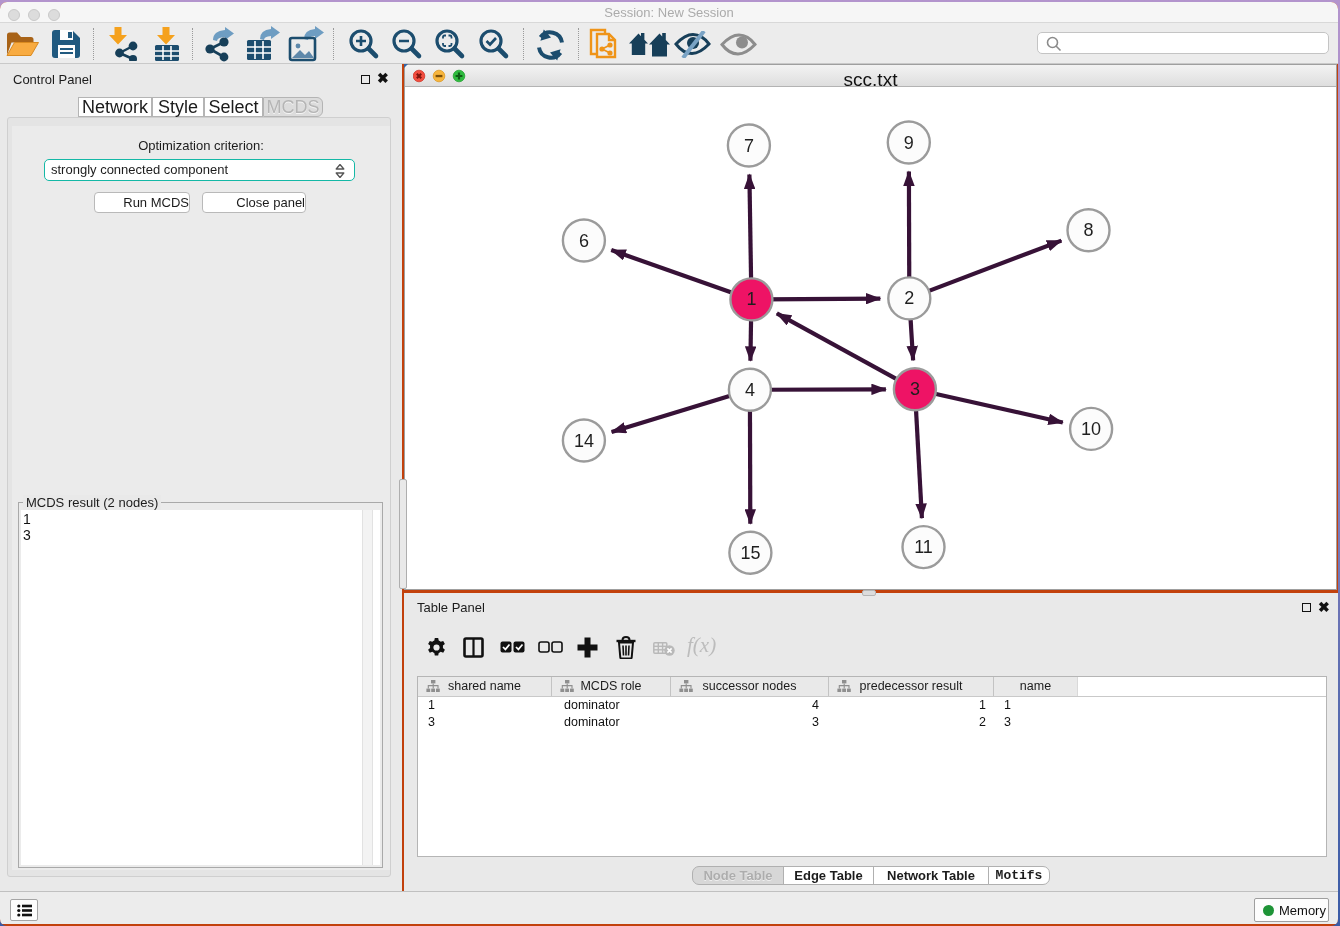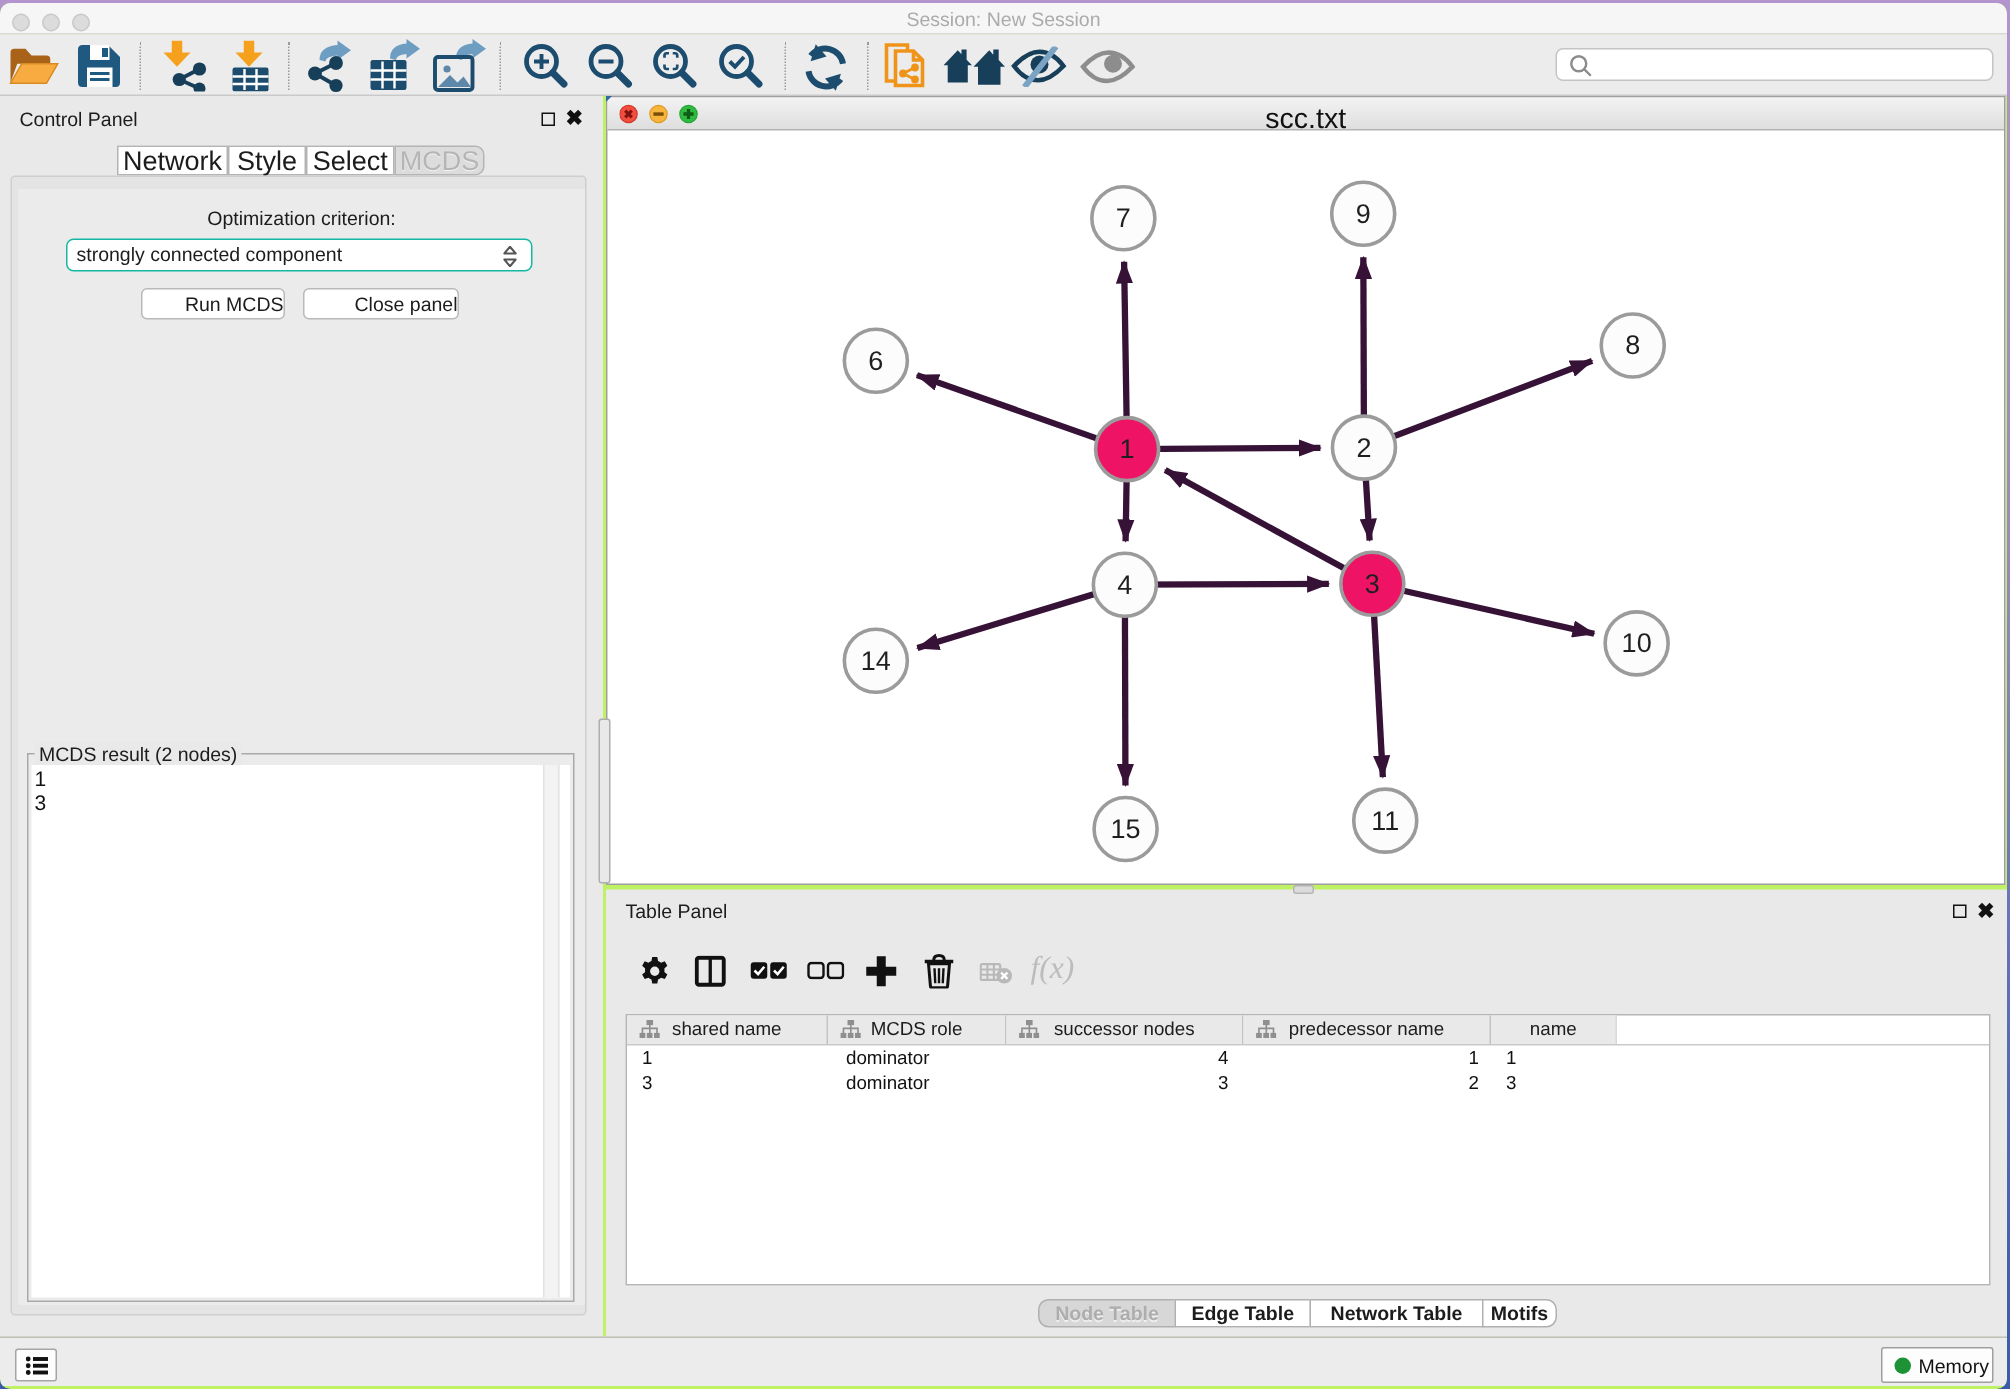--- a/index.html
+++ b/index.html
@@ -1,16 +1,16 @@
 <!DOCTYPE html>
 <html><head><meta charset="utf-8"><style>
 * { margin:0; padding:0; box-sizing:border-box; }
 html,body { width:1340px; height:926px; overflow:hidden; }
 body { font-family:"Liberation Sans", sans-serif; background:linear-gradient(#b394cd 0%, #9a87c4 40%, #5a6cb0 75%, #3a5ba6 100%); }
-#win { position:absolute; left:0; top:2px; width:1338px; height:924px; background:#bef264; border-radius:7px 7px 7px 7px; overflow:hidden; }
+#win { position:absolute; left:0; top:2px; width:1338px; height:924px; background:#c2410c; border-radius:7px 7px 7px 7px; overflow:hidden; }
 
 #titlebar { position:absolute; left:0; top:0; width:100%; height:21px; background:#f6f6f6; border-bottom:1px solid #d8d8d8; }
 .tl { position:absolute; top:7px; width:12px; height:12px; border-radius:50%; background:#dcdcdc; border:1px solid #c8c8c8; }
 #titlebar .t1{left:8px;} #titlebar .t2{left:28px;} #titlebar .t3{left:48px;}
 #titletext { position:absolute; top:3px; width:100%; text-align:center; font-size:13px; color:#ababab; }
 
 #toolbar { position:absolute; left:0; top:21px; width:100%; height:41px; background:#ececec; border-bottom:1px solid #c9c9c9; }
 .ticon { position:absolute; top:27px; }
 .tsep { position:absolute; top:5px; height:32px; border-left:1px dotted #9a9a9a; }
 #search { position:absolute; left:1037px; top:9px; width:292px; height:22px; background:#fff; border:1px solid #c4c4c4; border-radius:5px; }
@@ -327,21 +327,21 @@
           </g>
         <circle cx="16.5" cy="8.5" r="5.2" fill="#b9b9b9"></circle>
         <path d="M14.4 6.4 l4.2 4.2 M18.6 6.4 l-4.2 4.2" stroke="#fff" stroke-width="1.5"></path>
       </svg>
       <div style="position:absolute; left:283px; top:40px; font-family:'Liberation Serif',serif; font-style:italic; font-size:21px; color:#bcbcbc;">f(x)</div>
     </div>
     <div id="ttable">
       <div class="th" style="left:0; width:134px;">shared name</div>
       <div class="th" style="left:134px; width:119px;text-align:center;">MCDS role</div>
       <div class="th" style="left:253px; width:158px;">successor nodes</div>
-      <div class="th" style="left:411px; width:165px;">predecessor name</div>
+      <div class="th" style="left:411px; width:165px;">predecessor result</div>
       <div class="th" style="left:576px; width:84px; border-right-color:#d9d9d9;">name</div>
       <div style="position:absolute; left:0; top:19px; width:100%; border-top:1px solid #c9c9c9;"></div>
       <svg class="treeico" style="left:8px;" width="14" height="13" viewBox="0 0 14 13">
           <g fill="#8f8f8f">
             <rect x="5" y="0" width="4.4" height="3.4"></rect>
             <rect x="0.4" y="8.6" width="3.8" height="3.4"></rect>
             <rect x="5.2" y="8.6" width="3.8" height="3.4"></rect>
             <rect x="10" y="8.6" width="3.8" height="3.4"></rect>
           </g>
           <g stroke="#8f8f8f" stroke-width="1.1" fill="none">
@@ -388,21 +388,21 @@
       <div class="td" style="left:586px; top:20px;">1</div>
       <div class="td" style="left:10px; top:36.5px;">3</div>
       <div class="td" style="left:146px; top:36.5px;">dominator</div>
       <div class="td" style="left:253px; top:36.5px; width:148px; text-align:right;">3</div>
       <div class="td" style="left:411px; top:36.5px; width:157px; text-align:right;">2</div>
       <div class="td" style="left:586px; top:36.5px;">3</div>
     </div>
     <div class="btab" style="left:288px; top:273px; width:92px; background:#d7d7d7; color:#adadad; border-radius:7px 0 0 7px; text-shadow:0 1px 0 #efefef;">Node Table</div>
     <div class="btab" style="left:379px; top:273px; width:91px;">Edge Table</div>
     <div class="btab" style="left:469px; top:273px; width:116px;">Network Table</div>
-    <div class="btab" style="left:584px; top:273px; width:50px; border-radius:0 7px 7px 0;">Motifs</div>
+    <div class="btab" style="left:584px; top:273px; width:62px; border-radius:0 7px 7px 0;font-family:Liberation Mono, monospace;">Motifs</div>
   </div>
   <div id="statusbar">
     <div style="position:absolute; left:10px; top:7px; width:28px; height:22px; background:#fdfdfd; border:1px solid #a5a5a5; border-radius:2px;">
       <svg style="position:absolute; left:6px; top:4px;" width="15" height="13" viewBox="0 0 15 13">
         <g fill="#111">
             <circle cx="1.8" cy="2" r="1.6"></circle>
             <circle cx="1.8" cy="6.5" r="1.6"></circle>
             <circle cx="1.8" cy="11" r="1.6"></circle>
         <rect x="5" y="0.7" width="10" height="2.6"></rect>
             <rect x="5" y="5.2" width="10" height="2.6"></rect>

